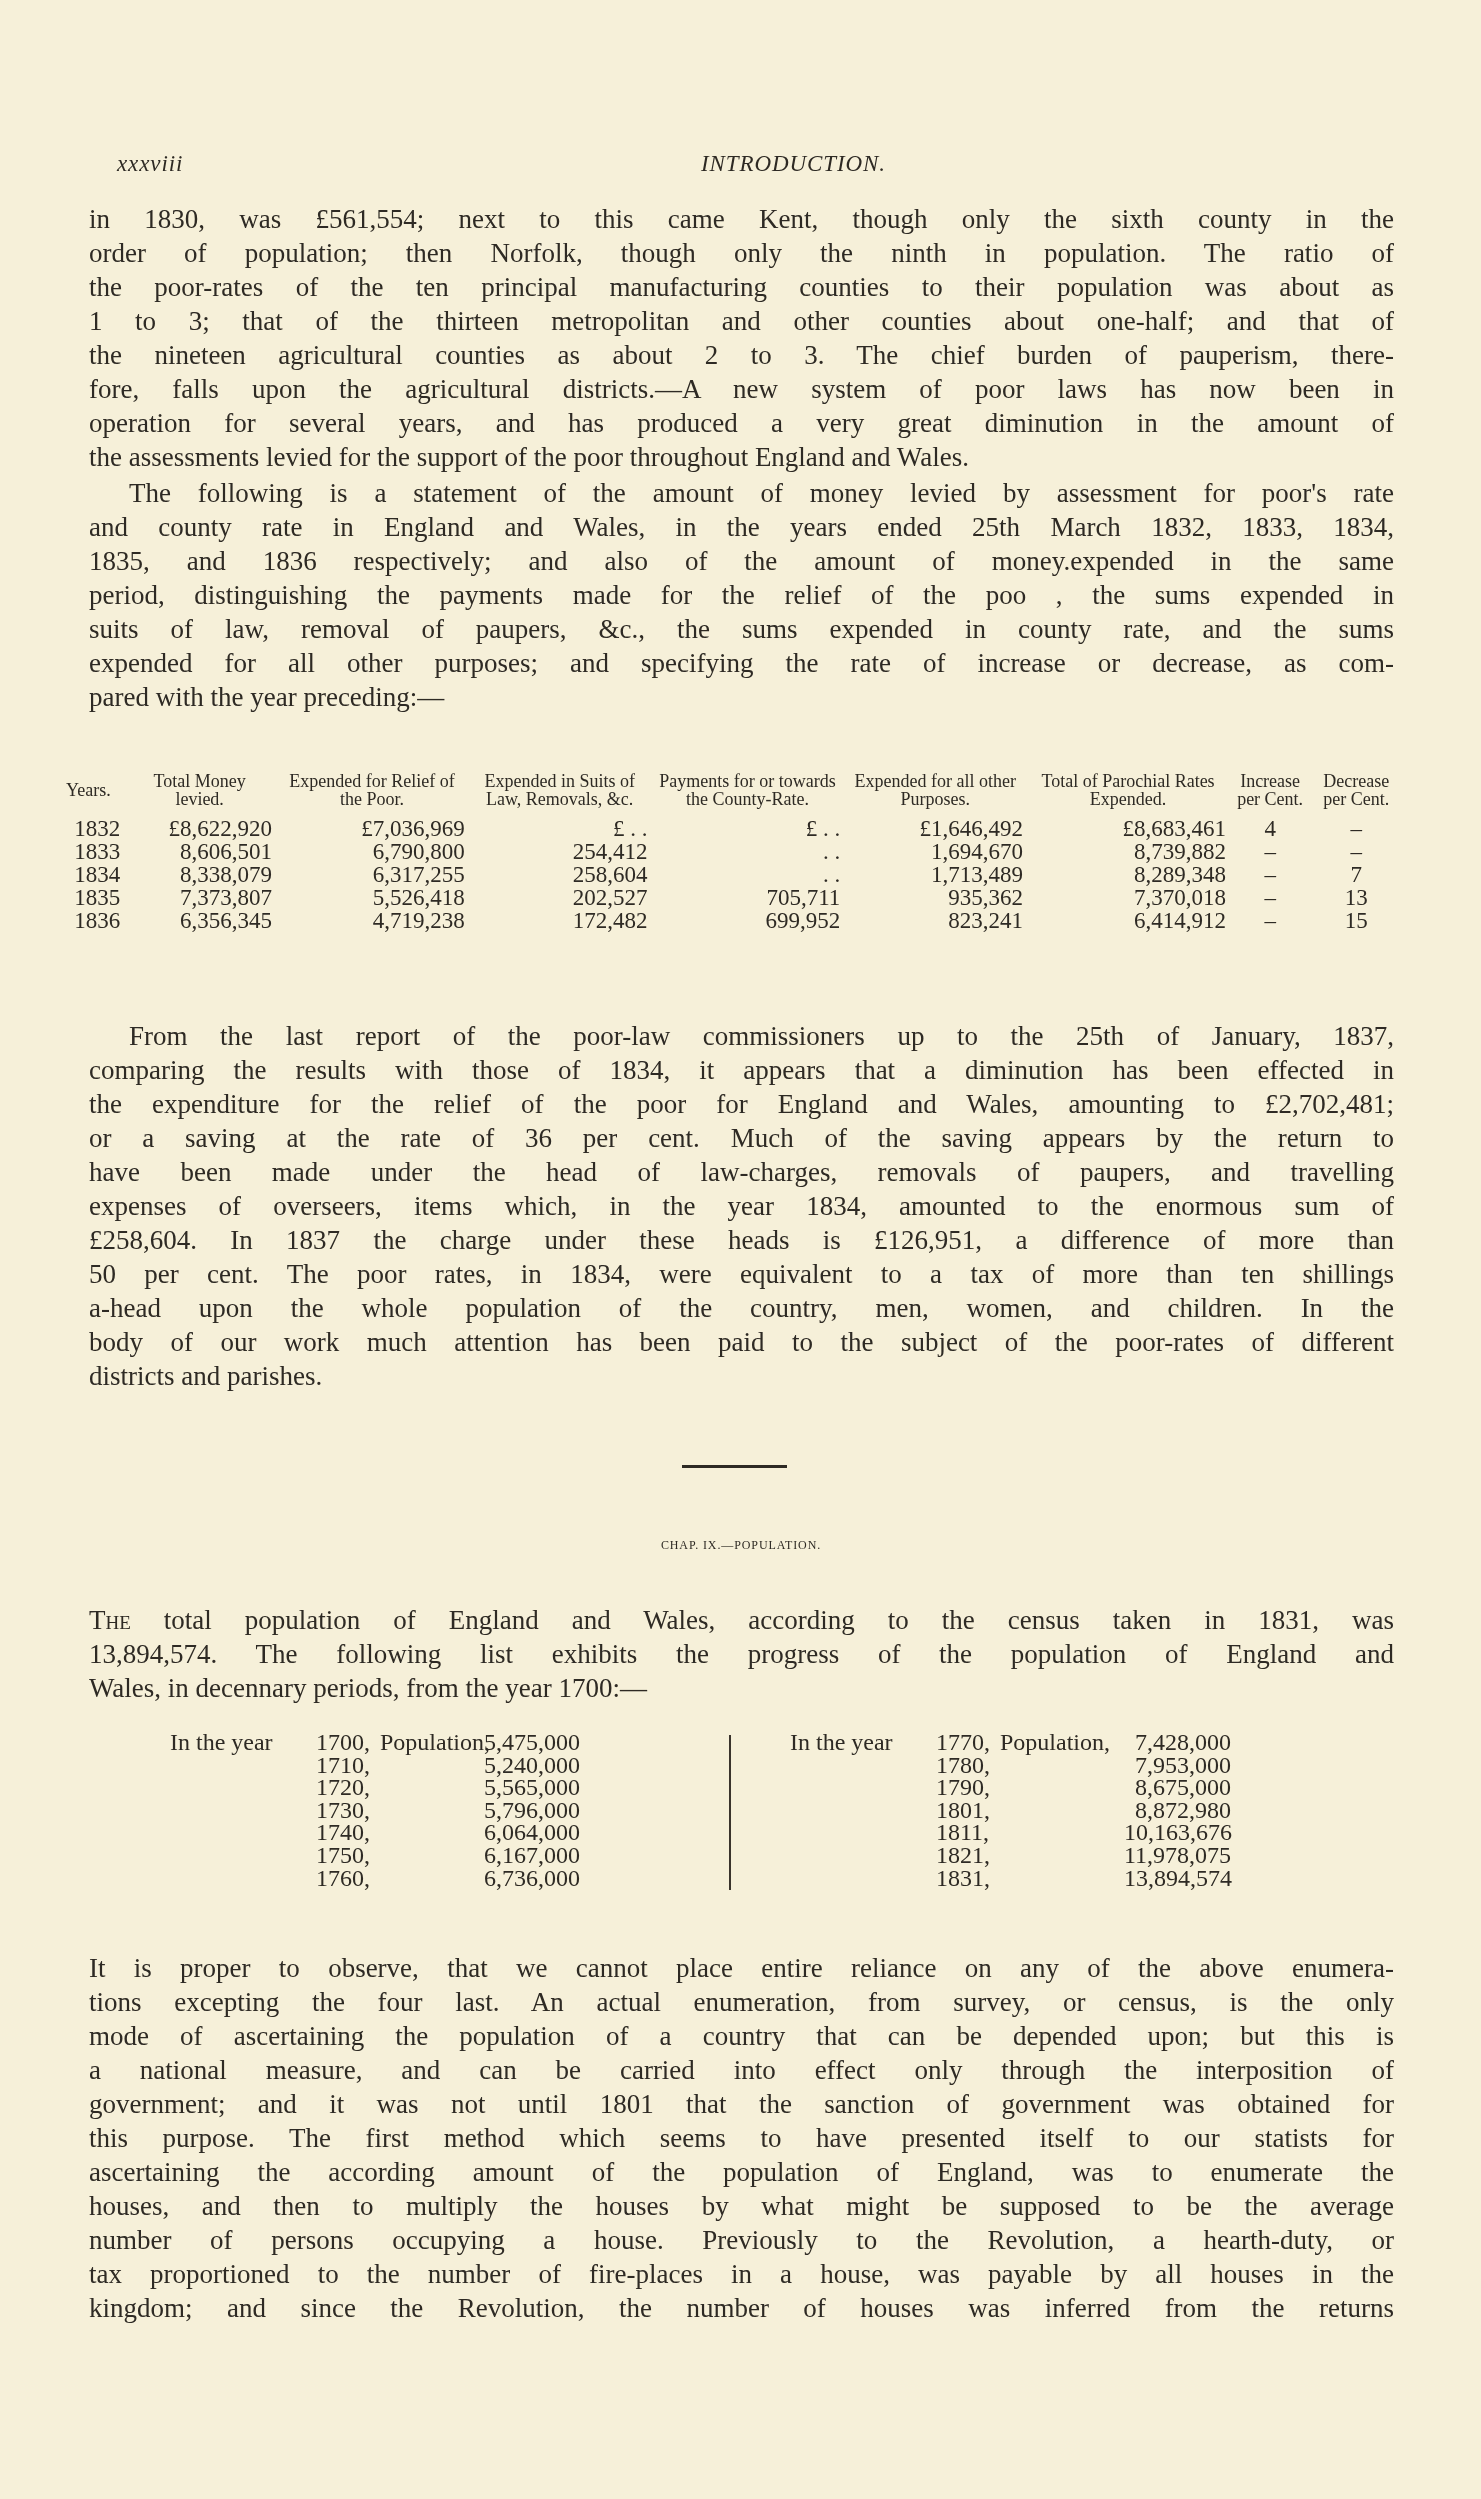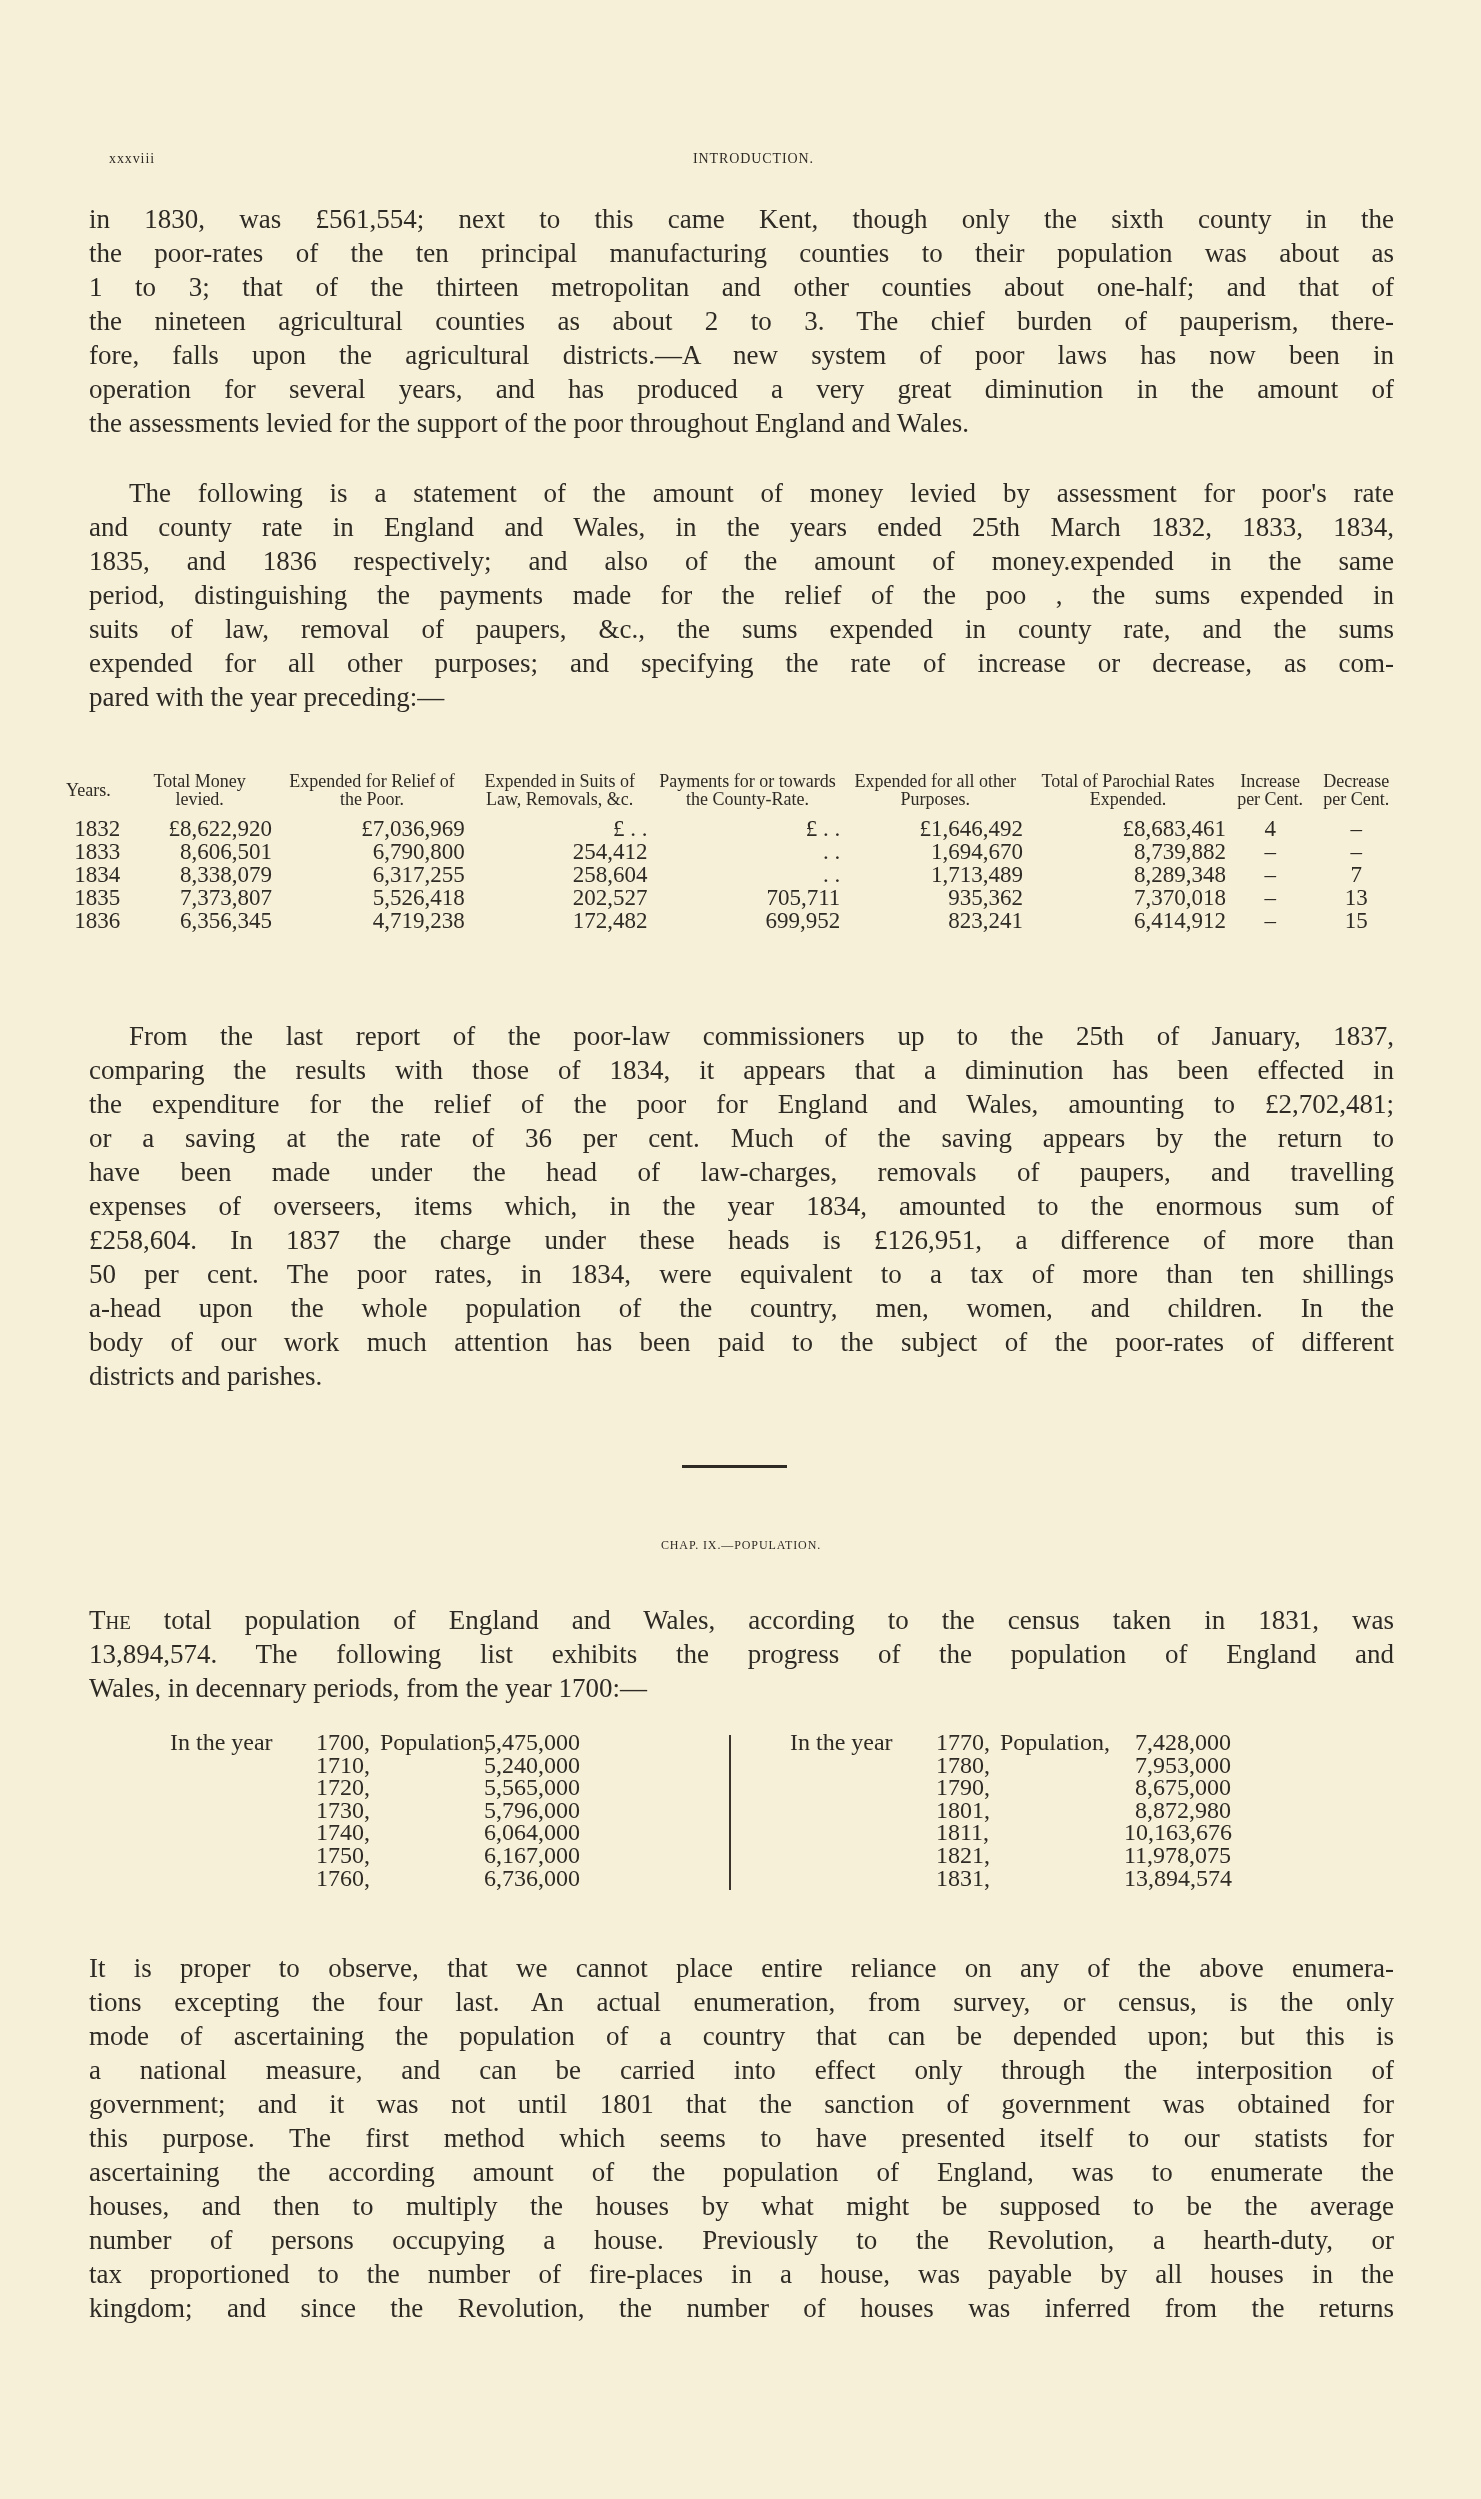--- a/index.html
+++ b/index.html
@@ -6,22 +6,22 @@
   body {
     width: 1482px; height: 2500px;
     background: #f6f0d9;
     color: #2e2a24;
     font-family: "Liberation Serif", "DejaVu Serif", serif;
     position: relative;
     overflow: hidden;
   }
   .page { position: absolute; left: 0; top: 0; width: 1482px; height: 2500px; }
   .running-head {
-    position: absolute; top: 151px; left: 81px; width: 1305px; height: 36px;
-    font-size: 14px; letter-spacing: 0.9px;
+    position: absolute; top: 151px; left: 89px; width: 1305px; height: 36px;
+    font-size: 23px; letter-spacing: 0.9px; font-style: italic;
   }
   .running-head .folio { position: absolute; left: 28px; top: 0; }
   .running-head .title { position: absolute; left: 612px; top: 0; }
 
   .para {
     position: absolute; left: 89px; width: 1305px;
     font-size: 27px; line-height: 34px;
     text-align: justify; text-align-last: auto;
     margin: 0;
   }
@@ -75,20 +75,21 @@
 
 <div class="page">
 
   <div class="running-head">
     <span class="folio">xxxviii</span>
     <span class="title">INTRODUCTION.</span>
   </div>
 
   <div class="para" style="top:202px;">
     <span class="line">in 1830, was £561,554; next to this came Kent, though only the sixth county in the</span>
+    <span class="line">order of population; then Norfolk, though only the ninth in population.  The ratio of</span>
     <span class="line">the poor-rates of the ten principal manufacturing counties to their population was about as</span>
     <span class="line">1 to 3; that of the thirteen metropolitan and other counties about one-half; and that of</span>
     <span class="line">the nineteen agricultural counties as about 2 to 3.  The chief burden of pauperism, there-</span>
     <span class="line">fore, falls upon the agricultural districts.—A new system of poor laws has now been in</span>
     <span class="line">operation for several years, and has produced a very great diminution in the amount of</span>
     <span class="line last">the assessments levied for the support of the poor throughout England and Wales.</span>
   </div>
 
   <div class="para" style="top:476px;">
     <span class="line indent">The following is a statement of the amount of money levied by assessment for poor's rate</span>

